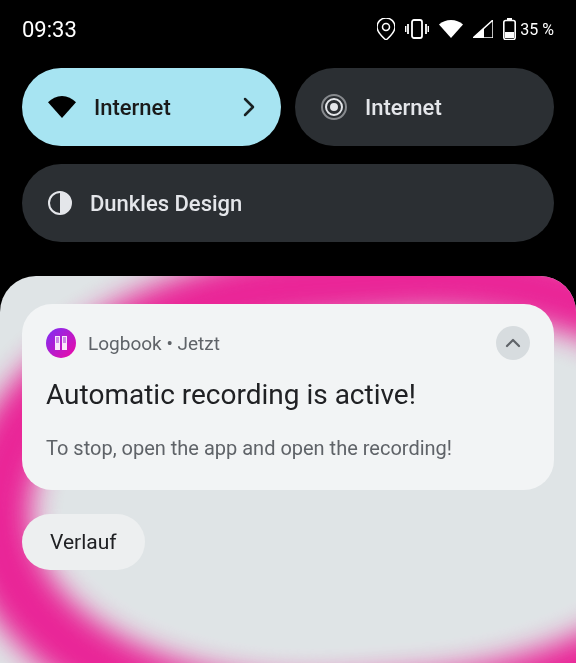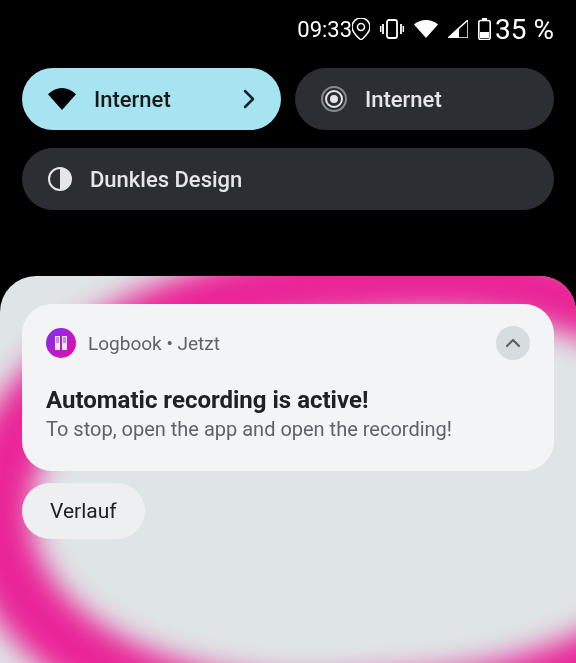--- a/index.html
+++ b/index.html
@@ -15,33 +15,33 @@
     --muted:#5f6368;
   }
   html,body{margin:0;padding:0}
   body{
     width:576px;height:663px;overflow:hidden;
     font-family:-apple-system,BlinkMacSystemFont,"Segoe UI",Roboto,Arial,sans-serif;
     background:var(--black);position:relative;
   }
   
   .status-bar{
-    height:58px;display:flex;align-items:center;justify-content:flex-end;
+    height:58px;display:flex;align-items:center;justify-content:space-between;
     padding:0 22px;color:#fff;font-size:22px;font-weight:400;
   }
   .status-left{display:flex;align-items:center;gap:14px}
   .status-right{display:flex;align-items:center;gap:10px}
   .status-right svg{display:block}
-  .batt{display:flex;align-items:center;gap:4px;font-size:28px}
+  .batt{display:flex;align-items:center;gap:4px;font-size:16px}
 
   
   .qs{padding:10px 22px 30px 22px}
   .qs-row{display:flex;gap:14px;margin-bottom:18px}
   .tile{
-    flex:1;height:62px;border-radius:40px;display:flex;align-items:center;
+    flex:1;height:78px;border-radius:40px;display:flex;align-items:center;
     padding:0 26px;gap:18px;cursor:pointer;position:relative;
   }
   .tile.active{background:var(--tile-active);color:var(--tile-text-dark)}
   .tile.inactive{background:var(--tile-inactive);color:var(--tile-text-light)}
   .tile .label{font-size:22px;font-weight:500;flex:1}
   .tile .chev{opacity:.85}
   .tile svg{display:block}
 
   
   .shade{
@@ -54,37 +54,37 @@
     left:-40px;top:-30px;width:680px;height:360px;
     border:70px solid var(--highlight);
     border-radius:50%/55%;
     filter:blur(14px);opacity:.95;
     transform:rotate(-4deg);
   }
   .notif{
     position:relative;z-index:1;background:var(--notif-bg);
     border-radius:30px;padding:22px 24px 28px 24px;
   }
-  .notif-header{display:flex;align-items:center;gap:12px;margin-bottom:26px}
+  .notif-header{display:flex;align-items:center;gap:12px;margin-bottom:18px}
   .app-icon{
     width:30px;height:30px;border-radius:50%;
     background:linear-gradient(135deg,#7b2ff7,#f107a3);
     display:flex;align-items:center;justify-content:center;
   }
   .app-icon svg{display:block}
   .notif-meta{color:var(--muted);font-size:19px}
   .collapse-chip{
     margin-left:auto;width:34px;height:34px;border-radius:50%;
     background:#d7dcdf;display:flex;align-items:center;justify-content:center;
   }
-  .notif-title{font-size:24px;font-weight:700;color:var(--ink);margin-bottom:2px}
+  .notif-title{font-size:28px;font-weight:400;color:var(--ink);margin-bottom:24px}
   .notif-body{font-size:20px;color:var(--muted);line-height:1.35}
 
   .history-btn{
-    position:relative;z-index:1;margin-top:12px;
+    position:relative;z-index:1;margin-top:24px;
     background:#edeff0;border:none;border-radius:30px;
     padding:16px 28px;font-size:21px;color:#202124;cursor:pointer;
     font-family:inherit;
   }
 </style>
 </head>
 <body>
 
 <div class="status-bar">
   <div class="status-left">

